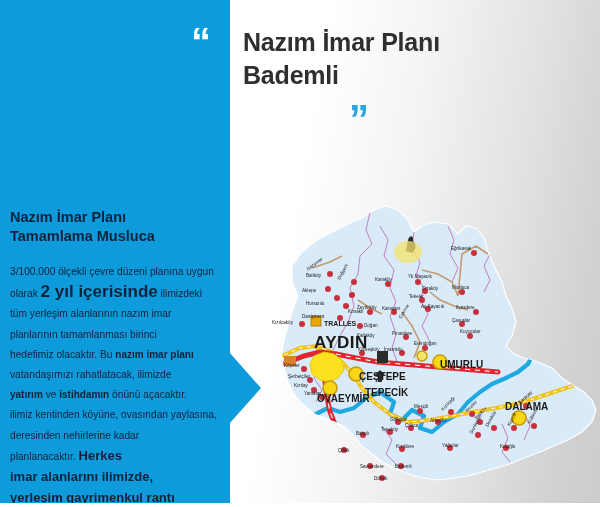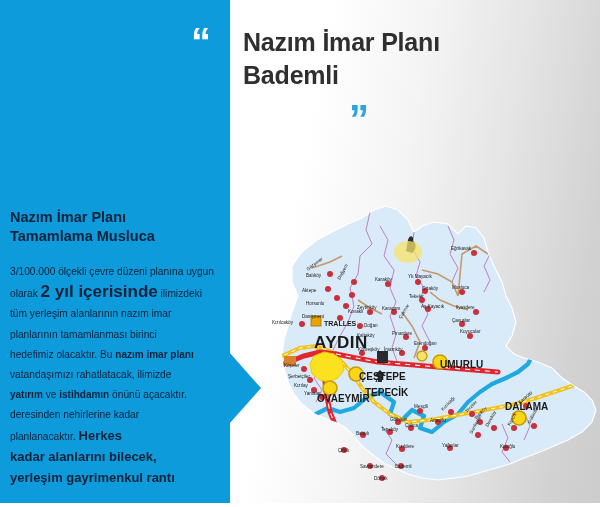--- a/index.html
+++ b/index.html
@@ -318,23 +318,24 @@
   </div>
 
   <div class="side-body">
       <span class="ln"><span>3/100.000 ölçekli çevre düzeni planına uygun</span></span>
       <span class="ln"><span>olarak </span><span class="b1">2 yıl içerisinde</span><span> ilimizdeki</span></span>
       <span class="ln"><span>tüm yerleşim alanlarının nazım imar</span></span>
       <span class="ln"><span>planlarının tamamlanması birinci</span></span>
       <span class="ln"><span>hedefimiz olacaktır. Bu </span><span class="b2">nazım imar planı</span></span>
       <span class="ln"><span>vatandaşımızı rahatlatacak, ilimizde</span></span>
       <span class="ln"><span class="b2">yatırım</span><span> ve </span><span class="b2">istihdamın</span><span> önünü açacaktır.</span></span>
+      <span class="ln"><span>ilimiz kentinden köyüne, ovasından yaylasına,</span></span>
       <span class="ln"><span>deresinden nehirlerine  kadar</span></span>
       <span class="ln"><span>planlanacaktır. </span><span class="b3">Herkes</span></span>
-      <span class="ln"><span class="b3">kadar alanlarını bilecek,</span></span>
+      <span class="ln"><span class="b3">imar alanlarını ilimizde,</span></span>
       <span class="ln"><span class="b3">yerleşim gayrimenkul rantı</span></span>
     </div>
 
   <div class="headline">
     <span class="ln">Nazım İmar Planı</span>
     <span class="ln">Bademli</span>
   </div>
   <div class="quote-close">”</div>
 
   <div class="bg-bottom-white"></div>

